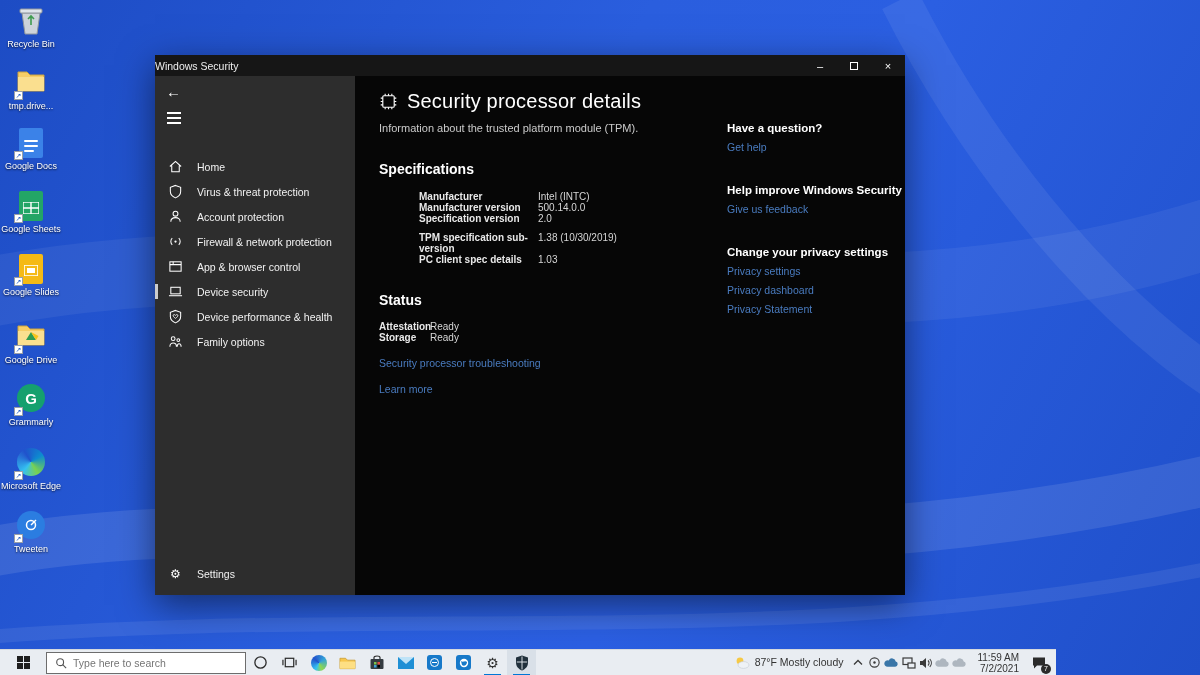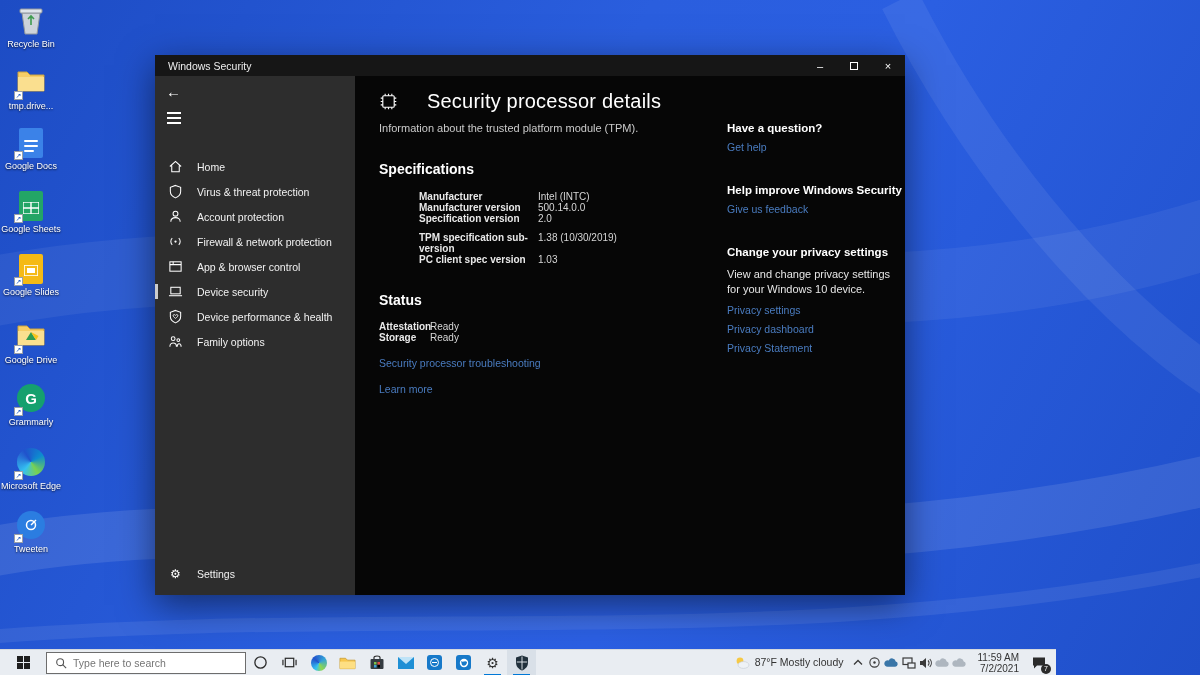--- a/index.html
+++ b/index.html
@@ -13,42 +13,42 @@
   .desk-icon .label { margin-top:3px; font-size:9px; color:#fff; line-height:10px; text-shadow:0 1px 2px rgba(0,0,0,.8); }
   .shortcut-arrow { position:absolute; left:-2px; bottom:-2px; width:9px; height:9px; background:#fff; border:1px solid #9aa0a8; display:flex; align-items:center; justify-content:center; font-size:7px; color:#1a57c4; }
   .gicon { width:24px; height:30px; margin:0 auto; border-radius:2px; position:relative; }
   .gicon .lines { position:absolute; left:5px; right:5px; top:12px; }
   .gicon .lines i { display:block; height:2px; background:#fff; margin-bottom:3px; border-radius:1px; }
   .circle-icon { width:28px; height:28px; border-radius:50%; margin:1px auto; display:flex; align-items:center; justify-content:center; color:#fff; font-weight:bold; font-size:15px; }
 
   
   .window { position:absolute; left:155px; top:55px; width:750px; height:540px; background:#060606; box-shadow:0 10px 34px rgba(0,0,0,.5); }
   .titlebar { position:absolute; left:0; top:0; right:0; height:21px; background:#161616; display:flex; align-items:center; }
-  .titlebar .wtitle { margin-left:13px; font-size:10.5px; color:#eee; }
+  .titlebar .wtitle { font-size:10.5px; color:#eee; }
   .win-controls { position:absolute; right:0; top:0; height:21px; display:flex; }
   .win-btn { width:34px; height:21px; display:flex; align-items:center; justify-content:center; color:#fff; font-size:11px; cursor:pointer; }
   .max-box { width:8px; height:8px; border:1px solid #fff; }
 
   .sidebar { position:absolute; left:0; top:21px; width:200px; bottom:0; background:#2d2d2d; }
   .back-btn { position:absolute; left:11px; top:7px; color:#fff; font-size:15px; cursor:pointer; }
   .hamburger { position:absolute; left:12px; top:36px; cursor:pointer; }
   .hamburger i { display:block; width:14px; height:1.6px; background:#fff; margin-bottom:3.4px; }
   .nav { position:absolute; top:78px; left:0; right:0; }
   .nav-item { position:relative; height:25px; display:flex; align-items:center; padding-left:13px; cursor:pointer; color:#f2f2f2; }
   .nav-item .nicon { width:15px; height:15px; flex:0 0 15px; display:flex; align-items:center; justify-content:center; }
   .nav-item .nlabel { margin-left:14px; font-size:10.5px; }
   .nav-item.selected::before { content:""; position:absolute; left:0; top:5px; width:3px; height:15px; background:#cccccc; }
   .settings-item { position:absolute; bottom:9px; left:0; right:0; height:25px; display:flex; align-items:center; padding-left:13px; cursor:pointer; color:#f2f2f2; }
   .settings-item .gear { width:15px; flex:0 0 15px; text-align:center; font-size:12px; color:#fff; }
   .settings-item .nlabel { margin-left:14px; font-size:10.5px; }
   svg.oicon { stroke:#fff; fill:none; stroke-width:1.1; }
 
   .main { position:absolute; left:200px; top:21px; right:0; bottom:0; background:#060606; color:#fff; }
   .content { position:absolute; left:24px; top:14px; width:335px; }
-  .page-head { display:flex; align-items:center;gap:20px; }
+  .page-head { display:flex; align-items:center; }
   .page-head h1 { font-size:20px; font-weight:400; letter-spacing:.2px; margin-left:9px; color:#fff; }
   .subtitle { margin-top:9px; font-size:11px; color:#cbcbcb; }
   .sec-head { margin-top:27px; font-size:14px; font-weight:700; color:#fff; }
   .spec-group { margin-top:14px; }
   .spec-group.g2 { margin-top:7px; }
   .srow { display:flex; font-size:10px; line-height:11.2px;padding-left:40px; }
   .srow .sl { width:119px; font-weight:700; color:#e8e8e8; }
   .srow .sv { color:#d6d6d6; }
   .status-rows { margin-top:13px; }
   .strow { display:flex; font-size:10px; line-height:11.2px; }
@@ -334,21 +334,21 @@
               <span class="sl">Specification version</span>
               <span class="sv">2.0</span>
             </div>
         </div>
         <div class="spec-group g2">
           <div class="srow">
               <span class="sl">TPM specification sub-version</span>
               <span class="sv">1.38 (10/30/2019)</span>
             </div>
           <div class="srow">
-              <span class="sl">PC client spec version</span>
+              <span class="sl">PC client spec details</span>
               <span class="sv">1.03</span>
             </div>
         </div>
 
         <div class="sec-head">Status</div>
         <div class="status-rows">
           <div class="strow">
               <span class="sl">Attestation</span>
               <span class="sv">Ready</span>
             </div>
@@ -366,21 +366,20 @@
         <div class="sect1">
           <h3>Have a question?</h3>
           <a class="alink" style="color:#4a7cc0">Get help</a>
         </div>
         <div class="sect2">
           <h3>Help improve Windows Security</h3>
           <a class="alink" style="color:#4a7cc0">Give us feedback</a>
         </div>
         <div class="sect3">
           <h3>Change your privacy settings</h3>
-          <div class="abody">View and change privacy settings for your Windows 10 device.</div>
           <a class="alink" style="color:#4a7cc0">Privacy settings</a>
           <a class="alink" style="color:#4a7cc0">Privacy dashboard</a>
           <a class="alink" style="color:#4a7cc0">Privacy Statement</a>
         </div>
       </div>
     </div>
   </div>
 
   <div class="taskbar">
     <div class="start-btn">

